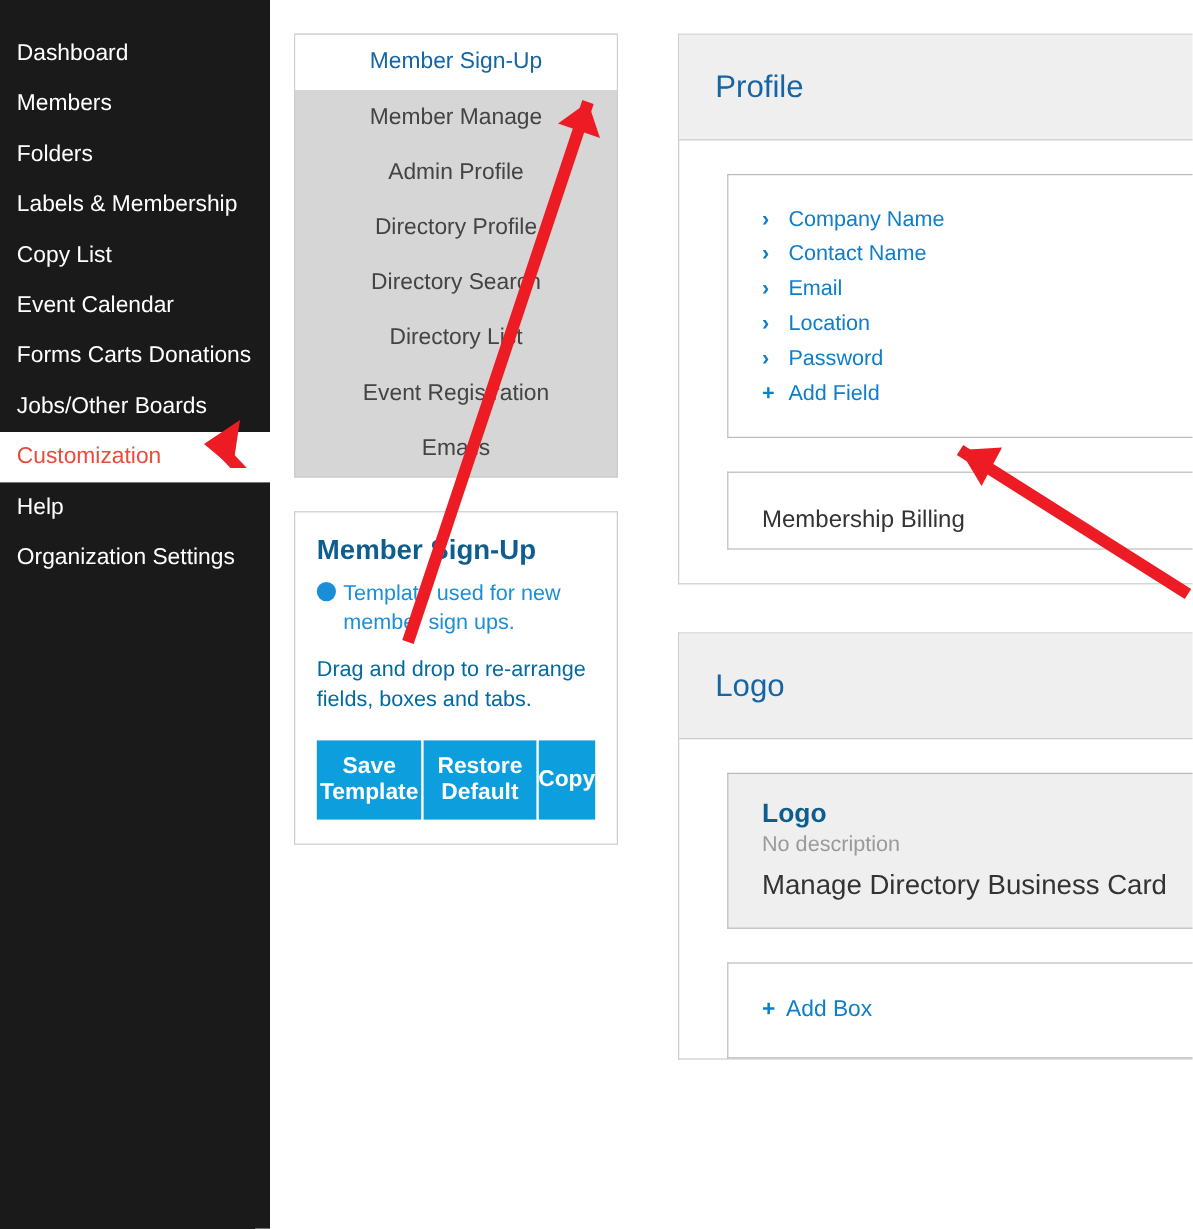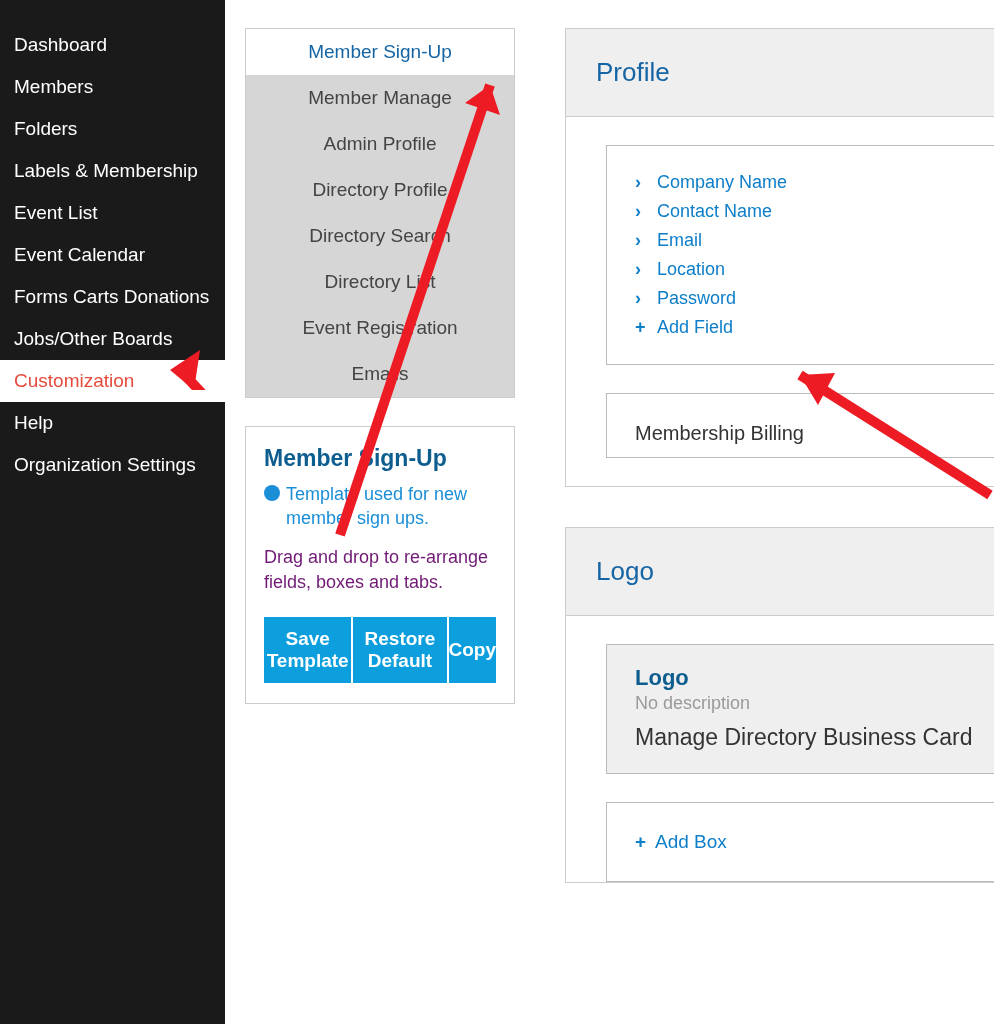--- a/index.html
+++ b/index.html
@@ -74,21 +74,21 @@
   }
   .panel-desc::before {
     content: "";
     position: absolute;
     left: 0; top: 3px;
     width: 16px; height: 16px;
     border-radius: 50%;
     background: #1a8fd8;
   }
   .panel-help {
-    color: #701a75;
+    color: #0369a1;
     font-size: 18px;
     line-height: 1.4;
     margin-bottom: 22px;
   }
   .btn-group { display: flex; flex-direction: row; gap: 2px; justify-content: flex-end; }
   .btn {
     background: #0d9fdd;
     color: #fff;
     border: none;
     font-size: 19px;
@@ -179,21 +179,21 @@
 </head>
 <body>
 
 <div class="layout">
 
   <nav class="sidebar">
     <div class="sidebar-item">Dashboard</div>
     <div class="sidebar-item">Members</div>
     <div class="sidebar-item">Folders</div>
     <div class="sidebar-item">Labels &amp; Membership</div>
-    <div class="sidebar-item">Event List</div>
+    <div class="sidebar-item">Copy List</div>
     <div class="sidebar-item">Event Calendar</div>
     <div class="sidebar-item">Forms Carts Donations</div>
     <div class="sidebar-item">Jobs/Other Boards</div>
     <div class="sidebar-item active">Customization</div>
     <div class="sidebar-item">Help</div>
     <div class="sidebar-item">Organization Settings</div>
   </nav>
 
   <div class="middle">
     <div class="nav-card">

